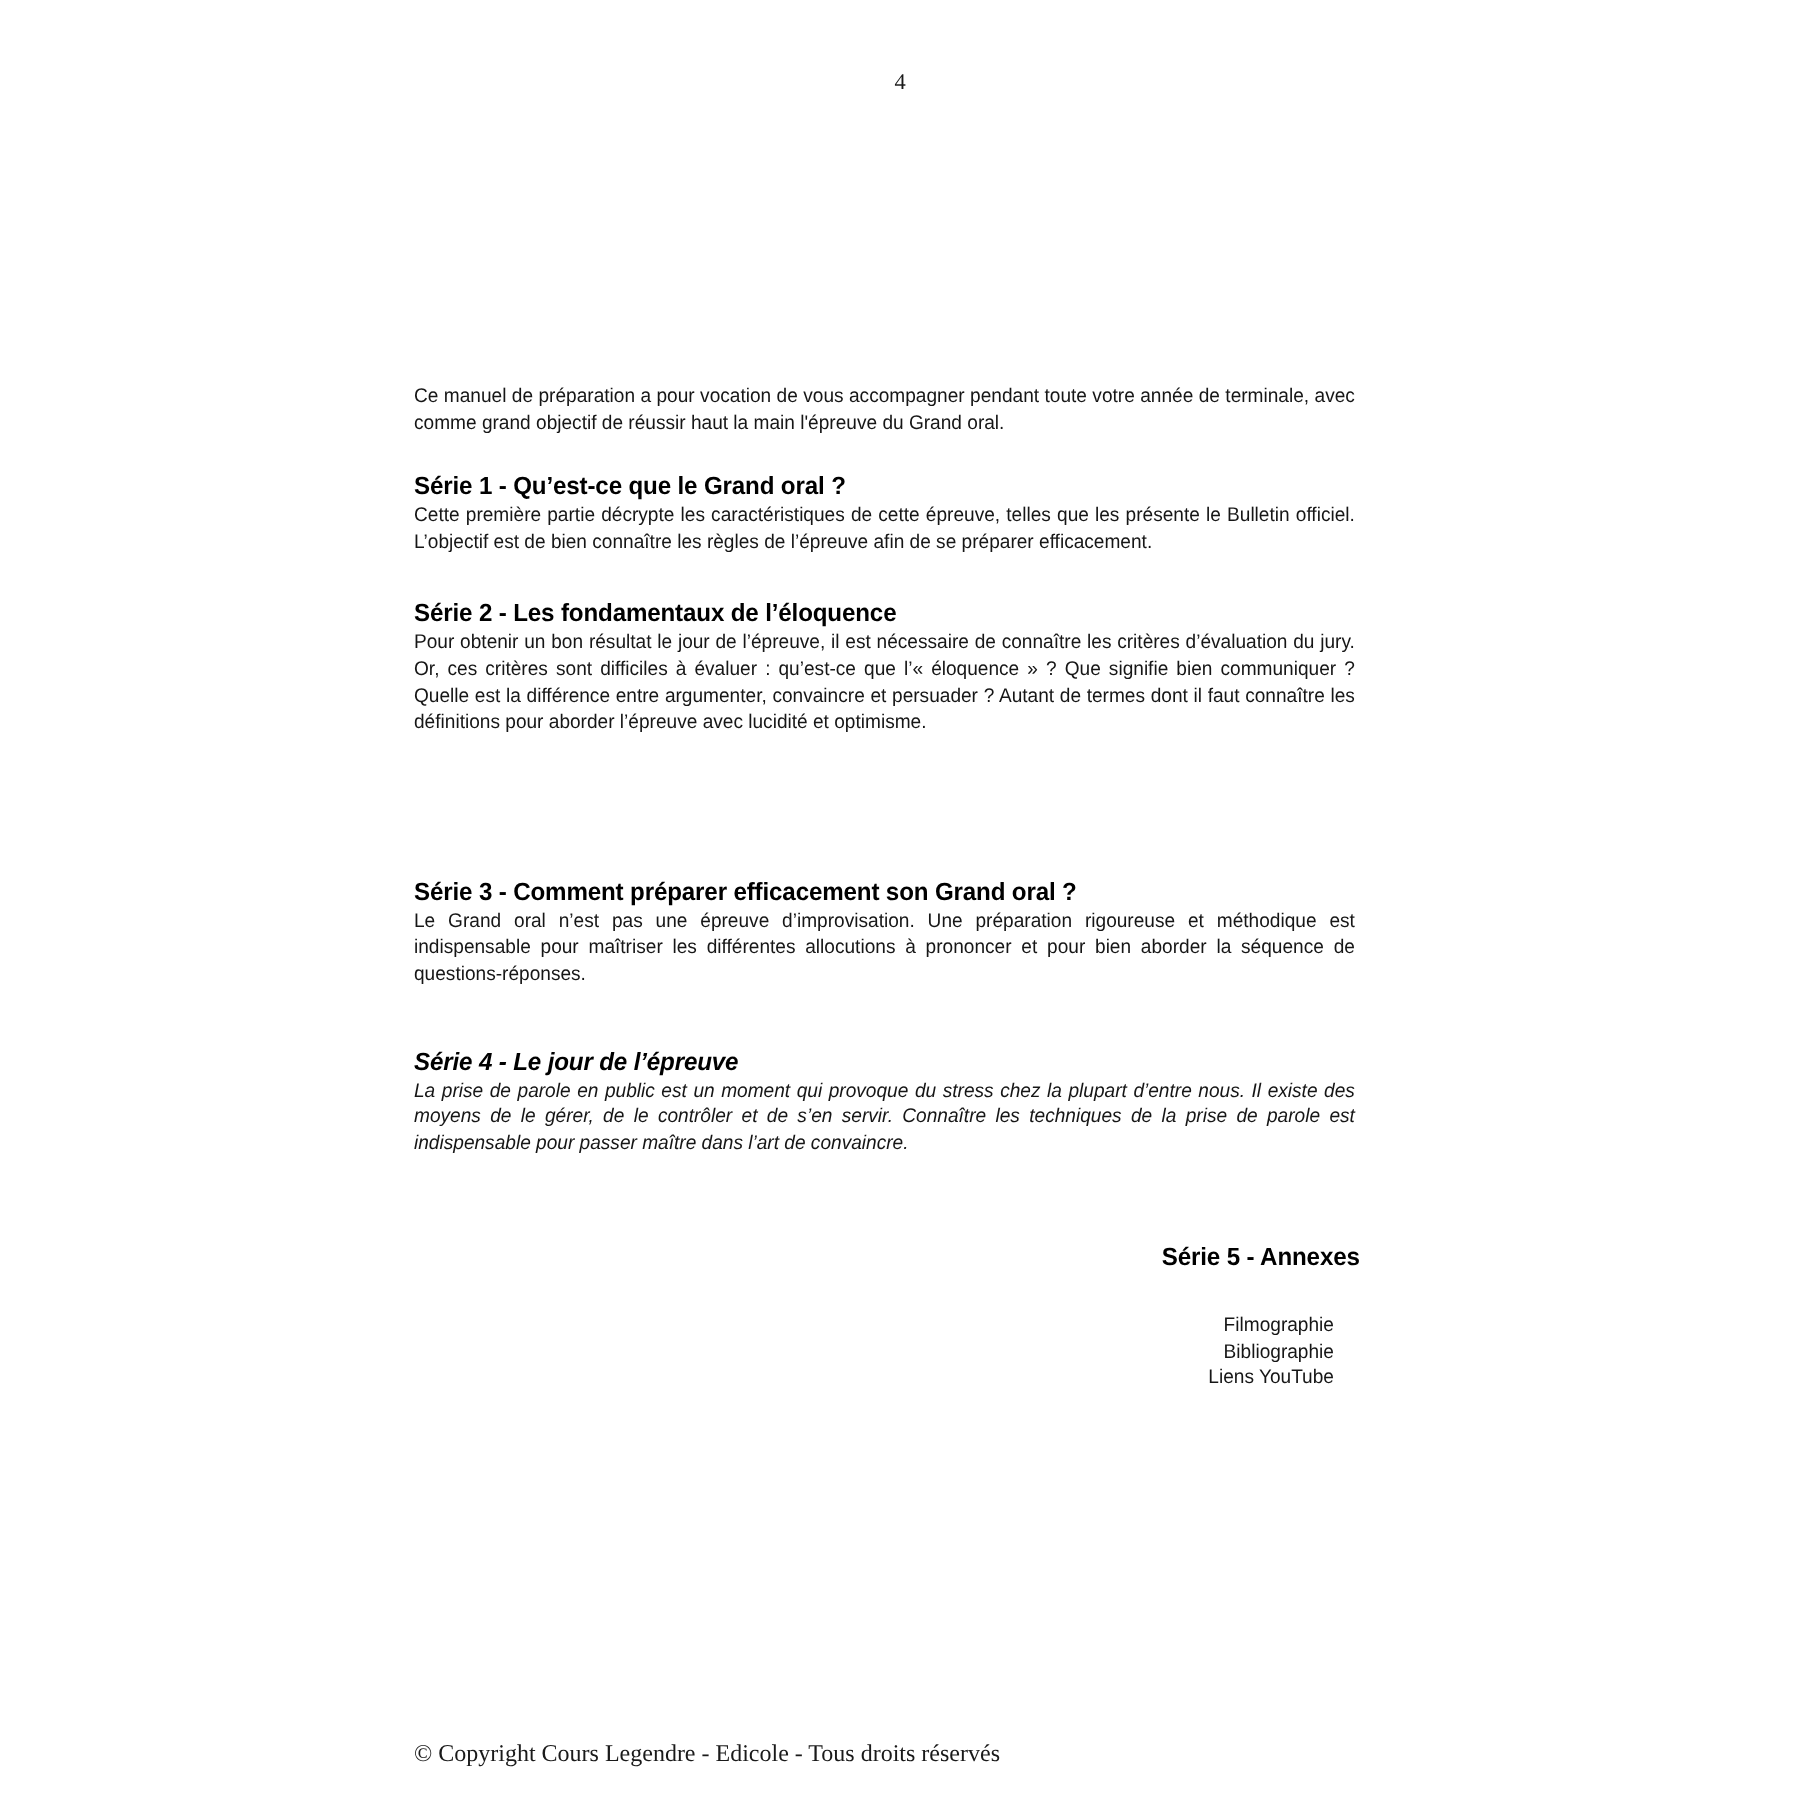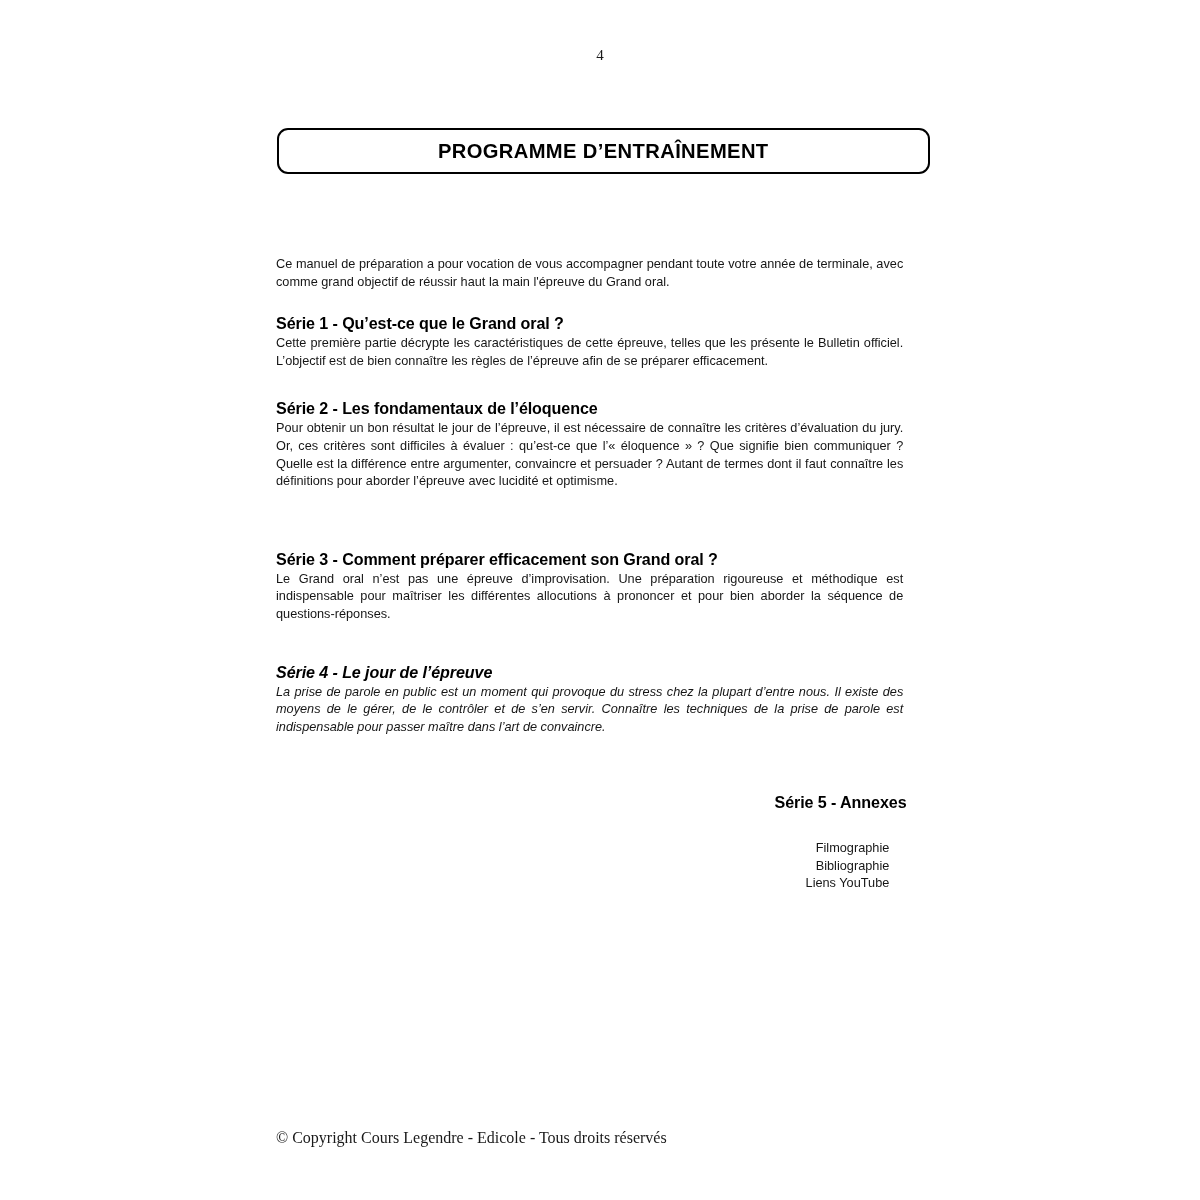--- a/index.html
+++ b/index.html
@@ -89,21 +89,21 @@
     font-family: "Liberation Sans", sans-serif;
     letter-spacing: -0.1px;
     transform: scaleX(0.97);
     transform-origin: left top;
   }
 
   
   .intro-block      { margin-top: 12px; }
   .series-block-1   { margin-top: 24px; }
   .series-block-2   { margin-top: 30px; }
-  .series-block-3   { margin-top: 60px; }
+  .series-block-3   { margin-top: 95px; }
   .series-block-4   { margin-top: 40px; font-style: italic; }
   .series-block-5   { margin-top: 58px; text-align: right; }
 
   .series-body { margin-top: 25px; }
 
   .annex-list {
     margin: 15px;
     padding: 0;
     list-style: none;
     margin-top: 26px;
@@ -114,39 +114,36 @@
     color: #161616;
     font-family: "Liberation Sans", sans-serif;
     transform: scaleX(0.965);
     transform-origin: left top;
   }
 
   
   .footer {
     position: absolute;
     left: 276px;
-    top: 1128px;
+    top: 1160px;
     width: 680px;
     font-family: "Liberation Serif", serif;
     font-size: 16px;
     line-height: 20px;
     color: #1a1a1a;
     white-space: nowrap;
   }
 </style>
 </head>
 <body>
 
 <div class="page">
 
   <div class="page-number">4</div>
 
-  <div class="title-box">
-    <div class="title-text">PROGRAMME D’ENTRAÎNEMENT</div>
-  </div>
 
   <div class="content">
 
     <div class="intro-block">
       <p class="body-text">Ce manuel de préparation a pour vocation de vous accompagner pendant toute votre année de terminale, avec comme grand objectif de réussir haut la main l'épreuve du Grand oral.</p>
     </div>
 
     <div class="series-block-1">
       <h2 class="series-heading">Série 1 - Qu’est-ce que le Grand oral ?</h2>
       <p class="body-text series-body">Cette première partie décrypte les caractéristiques de cette épreuve, telles que les présente le Bulletin officiel. L’objectif est de bien connaître les règles de l’épreuve afin de se préparer efficacement.</p>

